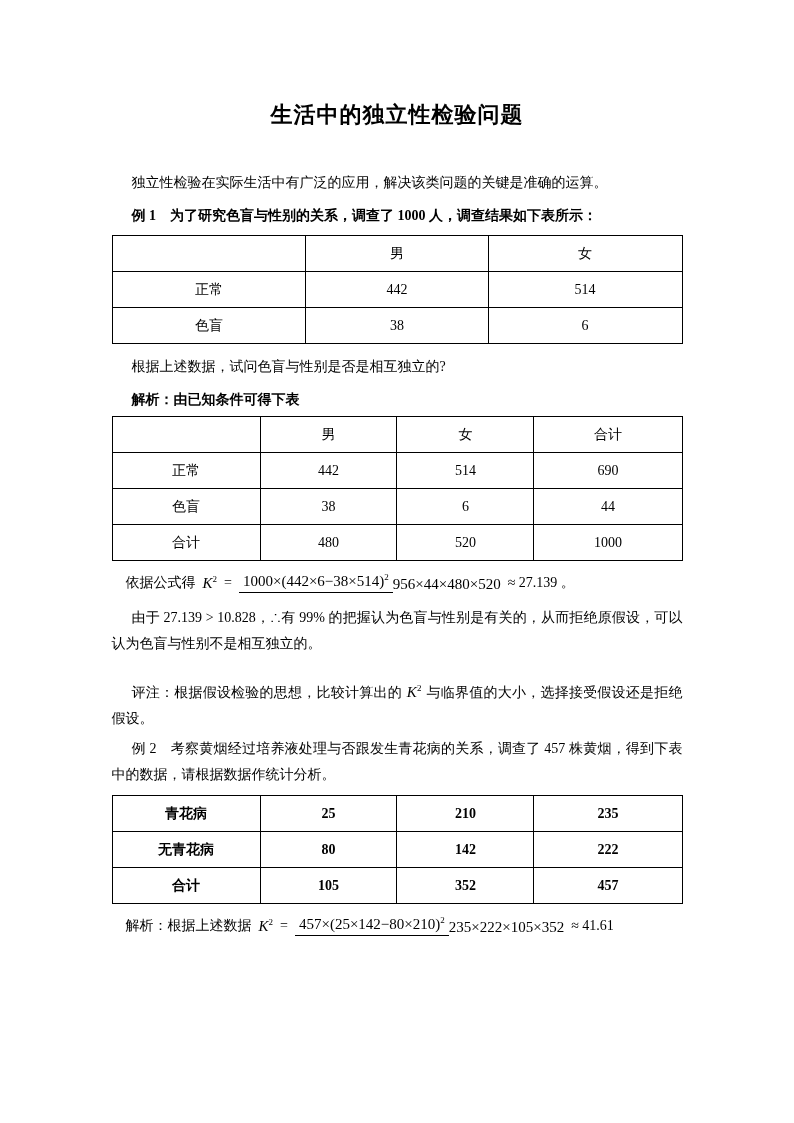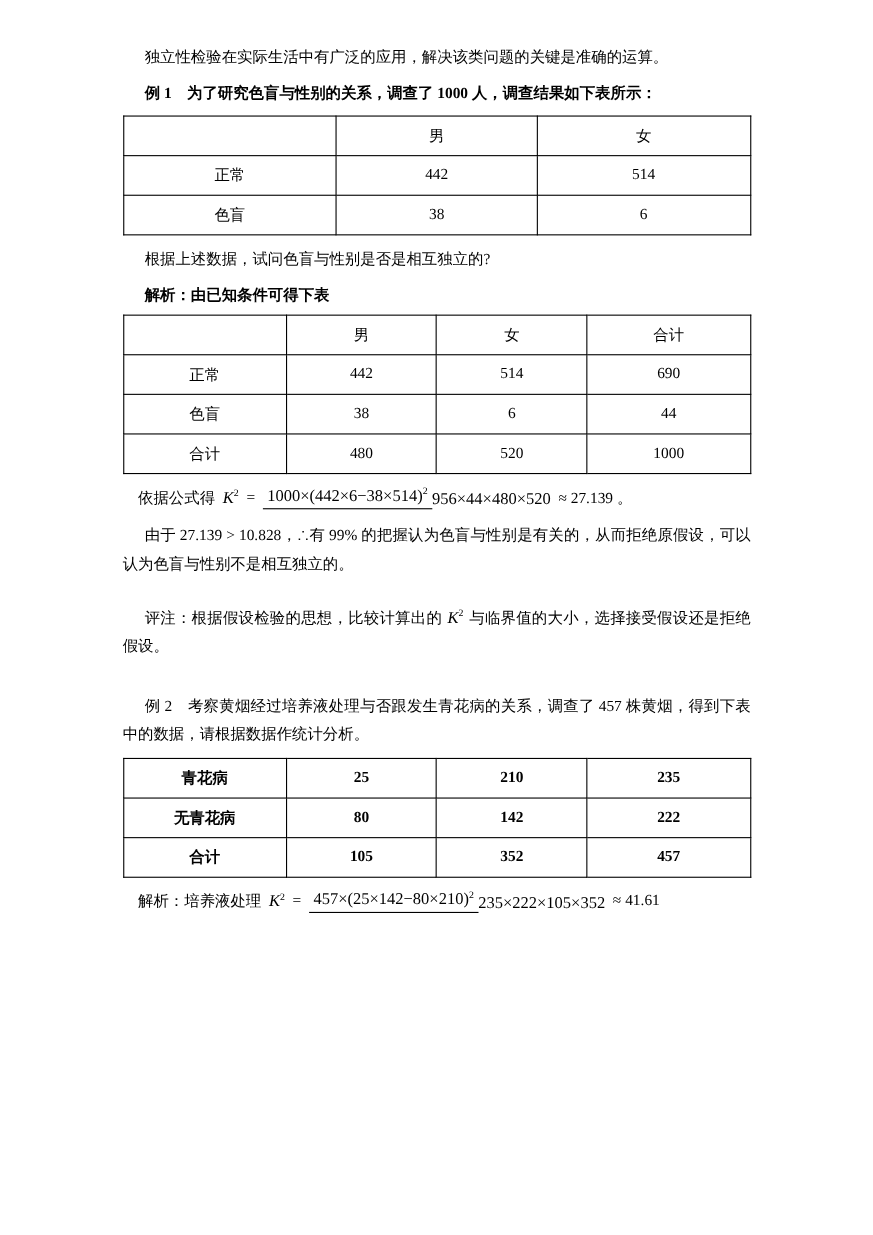--- a/index.html
+++ b/index.html
@@ -35,21 +35,21 @@
   }
   .indent { text-indent: 20px; }
   .mt-intro   { margin-top: 40px; }
   .mt-line    { margin-top: 7px; font-weight: bold; }
   .mt-q       { margin-top: 10px; }
   .mt-table   { margin-top: 6px; }
   .mt-table-s { margin-top: 3px; }
   .mt-formula { margin-top: 12px; }
   .mt-concl   { margin-top: 12px; }
   .mt-comment { margin-top: 22px; }
-  .mt-ex2     { margin-top: 28px; }
+  .mt-ex2     { margin-top: 4px; }
 
   table.data-table {
     width: 100%;
     border-collapse: collapse;
     table-layout: fixed;
   }
   table.data-table td {
     border: 1px solid #000;
     height: 35px;
     text-align: center;
@@ -92,20 +92,21 @@
     white-space: nowrap;
   }
   .k-inline { margin: 0 5px; }
   .approx { white-space: nowrap; }
 </style>
 </head>
 <body>
 
 <div class="page">
 
+  <h1 class="doc-title">生活中的独立性检验问题</h1>
 
   <p class="para indent mt-intro">独立性检验在实际生活中有广泛的应用，解决该类问题的关键是准确的运算。</p>
 
   <p class="para indent mt-line">例 1　为了研究色盲与性别的关系，调查了 1000 人，调查结果如下表所示：</p>
 
   <table class="data-table mt-table">
     <colgroup>
         <col style="width:34%">
         <col style="width:32%">
         <col style="width:34%">
@@ -210,21 +211,21 @@
       <tr>
         <td>合计</td>
         <td>105</td>
         <td>352</td>
         <td>457</td>
       </tr>
     </tbody>
   </table>
 
   <div class="formula mt-formula">
-    <span class="f-text">解析：培养液处理</span>
+    <span class="f-text">解析：根据上述数据</span>
     <span class="k-term"><i>K</i><sup class="s2">2</sup></span>
     <span class="f-text">=</span>
     <span class="frac">
       <span class="num"><span>457×(25×142−80×210)</span><sup class="s2">2</sup></span>
       <span class="den">235×222×105×352</span>
     </span>
     <span class="f-text approx">≈ 41.61</span>
   </div>
 
 </div>

